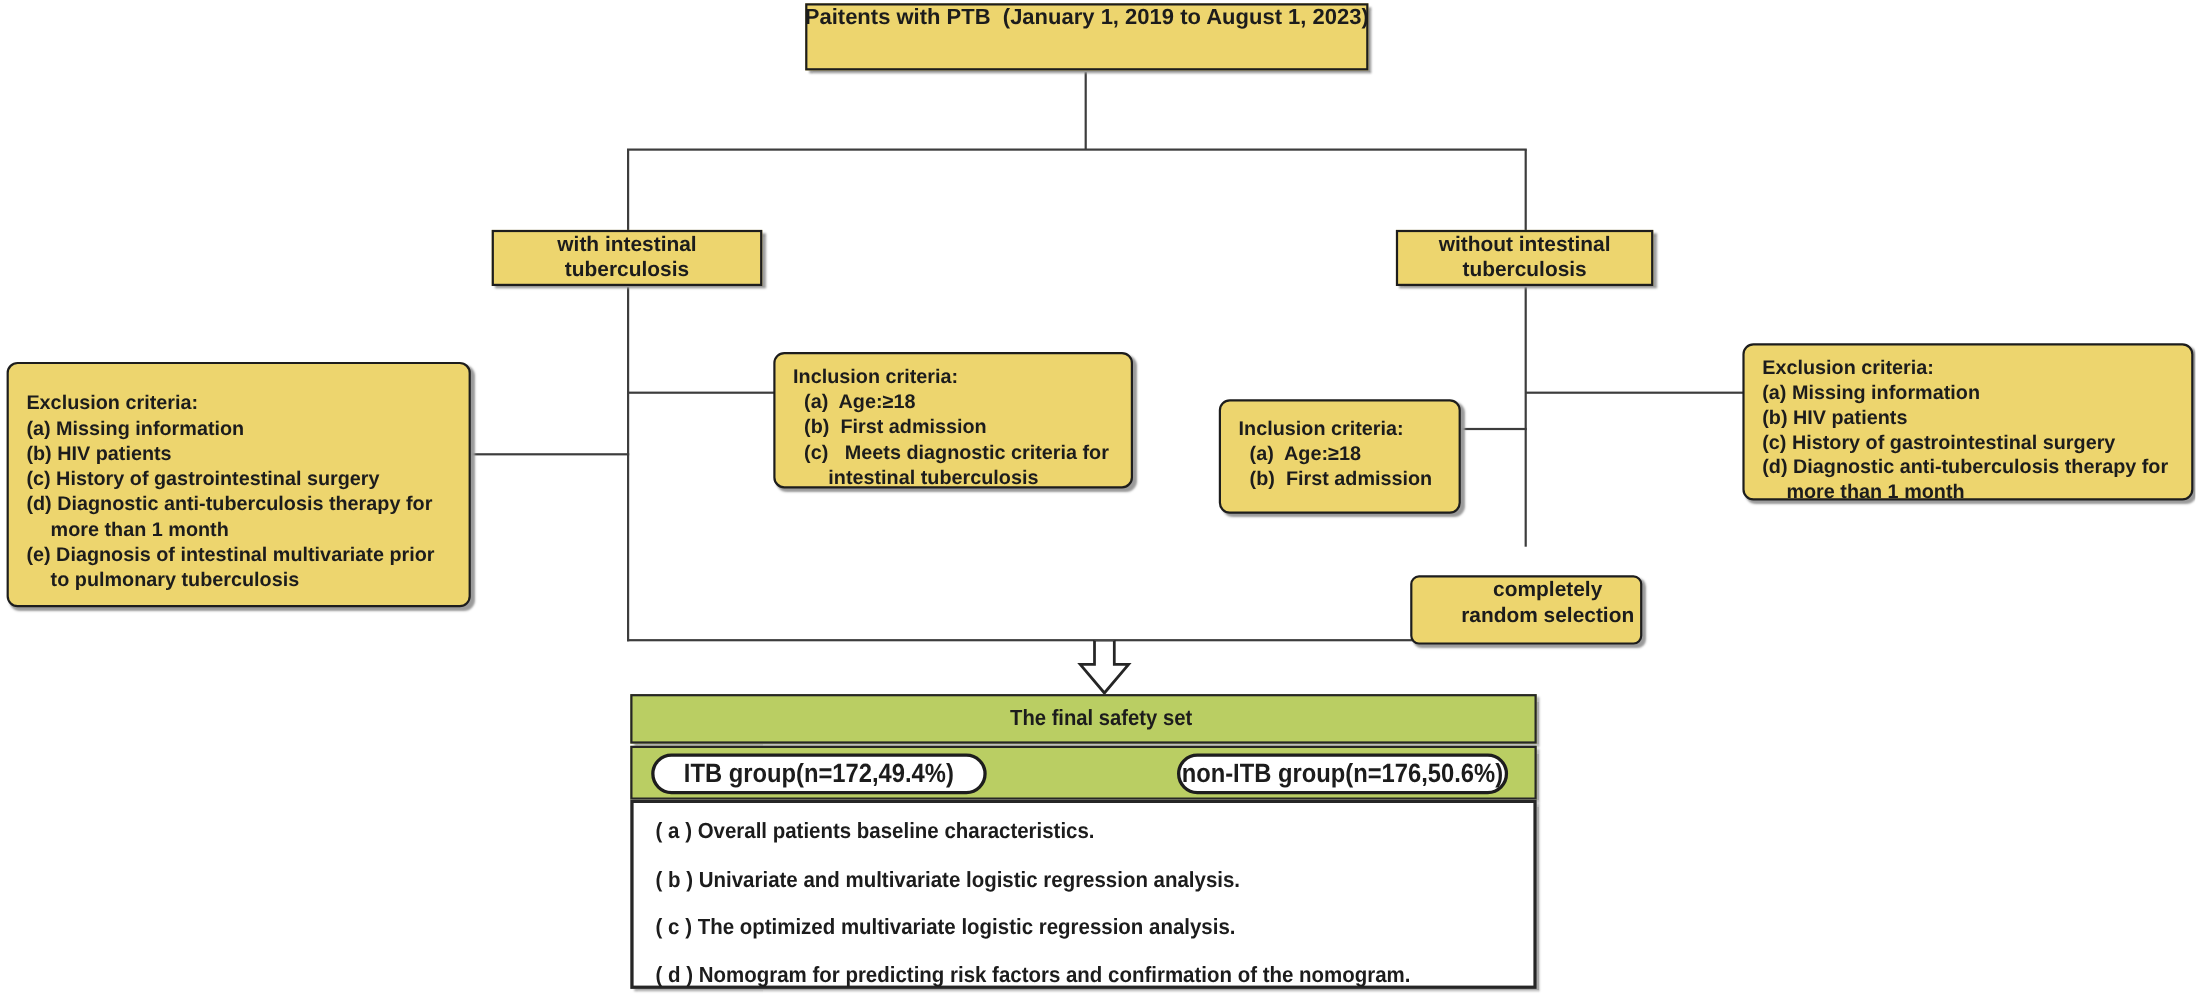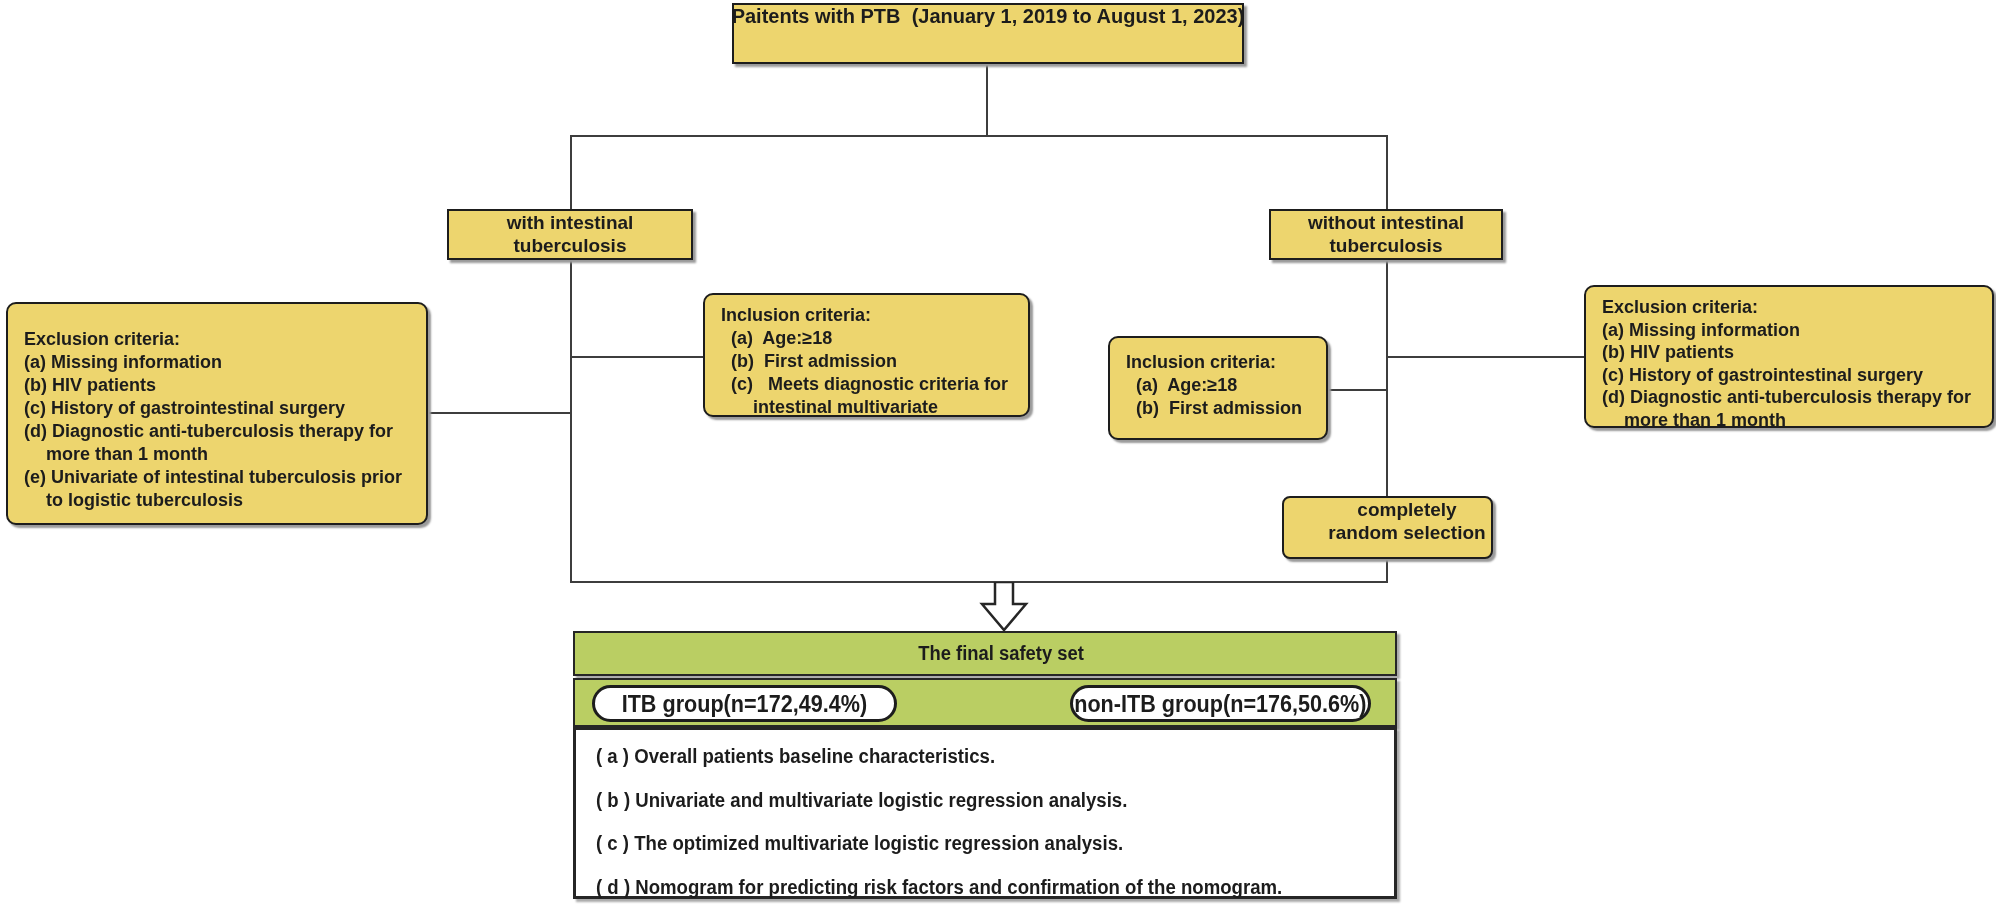--- a/index.html
+++ b/index.html
@@ -16,21 +16,21 @@
     font-family:"Liberation Sans",sans-serif;color:var(--text-color);
   }
   .line{position:absolute;background:var(--line-color);}
   .yellow{
     position:absolute;background:var(--box-fill);
     border:2px solid var(--box-border);
     box-shadow:3px 3px 2px #9a9a9a;
     font-weight:bold;color:var(--text-color);
     box-sizing:border-box;
   }
-  .rounded{border-radius:10px;}
+  .rounded{border-radius:10px;margin-top:27px;}
   .center{display:flex;justify-content:center;text-align:center;}
   .nodelabel{white-space:pre-wrap;}
   .topnode{font-size:20px;}
   .topnode .nodelabel{white-space:pre;}
   .branch{font-size:19px;line-height:23px;}
   .crit{font-size:18px;line-height:23px;}
   .crit .crit-title{white-space:pre;}
   .crit-item div{white-space:pre;}
   .crit-item .cont-line{padding-left:22px;}
   .excl-left{padding:24px 10px 0 16px;}
@@ -106,38 +106,38 @@
           <div class="first-line">(b) HIV patients</div>
         </div>
         <div class="crit-item">
           <div class="first-line">(c) History of gastrointestinal surgery</div>
         </div>
         <div class="crit-item">
           <div class="first-line">(d) Diagnostic anti-tuberculosis therapy for</div>
           <div class="cont-line">more than 1 month</div>
         </div>
         <div class="crit-item">
-          <div class="first-line">(e) Univariate of intestinal tuberculosis prior</div>
-          <div class="cont-line">to logistic tuberculosis</div>
+          <div class="first-line">(e) Diagnosis of intestinal multivariate prior</div>
+          <div class="cont-line">to pulmonary tuberculosis</div>
         </div>
       </div>
   </div>
 
   <div class="yellow rounded crit incl-mid" style="left:703px;top:293px;width:327px;height:124px;">
     <div class="crit-title">Inclusion criteria:</div>
     <div>
         <div class="crit-item">
           <div class="first-line">(a)  Age:≥18</div>
         </div>
         <div class="crit-item">
           <div class="first-line">(b)  First admission</div>
         </div>
         <div class="crit-item">
           <div class="first-line">(c)   Meets diagnostic criteria for</div>
-          <div class="cont-line">intestinal multivariate</div>
+          <div class="cont-line">intestinal tuberculosis</div>
         </div>
       </div>
   </div>
 
   <div class="yellow rounded crit incl-right" style="left:1108px;top:336px;width:220px;height:104px;">
     <div class="crit-title">Inclusion criteria:</div>
     <div>
         <div class="crit-item">
           <div class="first-line">(a)  Age:≥18</div>
         </div>

